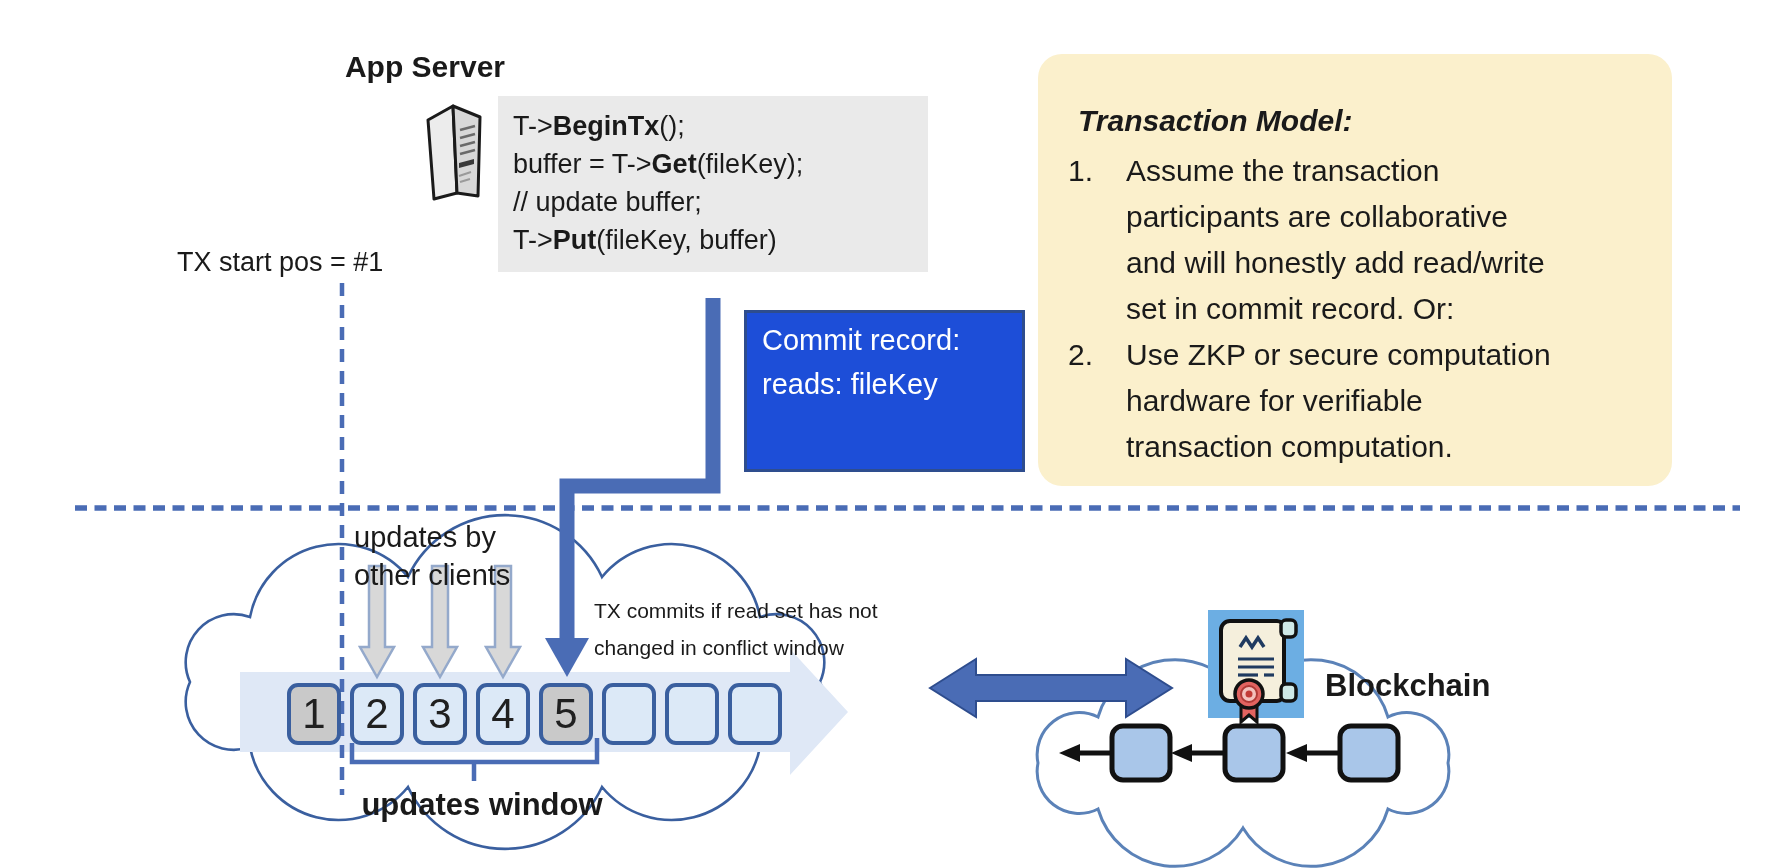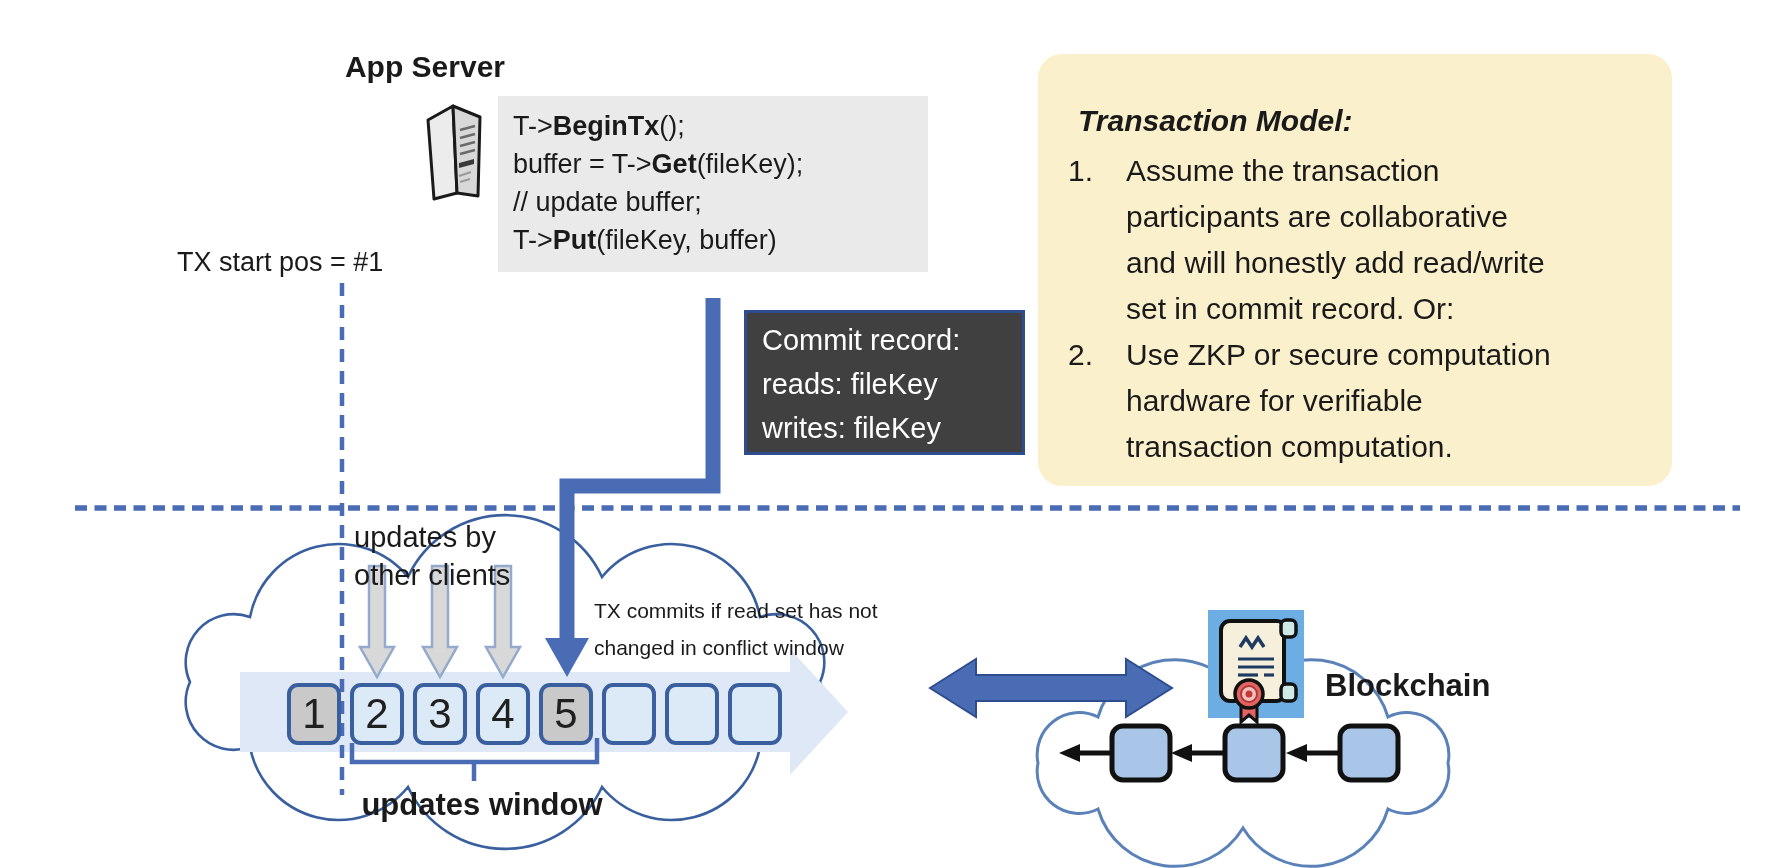--- a/index.html
+++ b/index.html
@@ -13,21 +13,21 @@
   .txt{z-index:3;}
 
   .app-title{left:295px;top:50px;width:260px;text-align:center;font-size:30px;font-weight:bold;}
 
   .code-box{left:498px;top:96px;width:430px;height:176px;background:#EAEAEA;z-index:2;
     font-size:27px;line-height:38px;padding:11px 0 0 15px;box-sizing:border-box;}
   .code-line b{font-weight:bold;}
 
   .tx-start{left:177px;top:247px;font-size:27px;}
 
-  .commit-box{left:744px;top:310px;width:281px;height:145px;background:#404040;
+  .commit-box{left:744px;top:310px;width:281px;height:162px;background:#1d4ed8;
     border:3px solid #2E4D8E;box-sizing:border-box;color:#ffffff;
     font-size:29px;line-height:44px;padding:5px 0 0 15px;z-index:2;}
 
   .note-box{left:1038px;top:46px;width:634px;height:432px;background:#FBF0CC;border-radius:24px;z-index:2;margin-top:8px;}
   .note-title{position:absolute;left:40px;top:50px;font-size:30px;font-weight:bold;font-style:italic;}
   .note-list{position:absolute;left:30px;top:94px;width:580px;font-size:30px;line-height:46px;}
   .note-item{display:flex;}
   .note-num{width:58px;flex:0 0 58px;}
   .note-text{flex:1;}
 
@@ -123,21 +123,20 @@
     <div class="code-line"><span>buffer = T-&gt;</span><b>Get</b><span>(fileKey);</span></div>
     <div class="code-line"><span>// update buffer;</span><b></b><span></span></div>
     <div class="code-line"><span>T-&gt;</span><b>Put</b><span>(fileKey, buffer)</span></div>
   </div>
 
   <div class="abs txt tx-start">TX start pos = #1</div>
 
   <div class="abs commit-box">
     <div>Commit record:</div>
     <div>reads: fileKey</div>
-    <div>writes: fileKey</div>
   </div>
 
   <div class="abs note-box">
     <div class="note-title">Transaction Model:</div>
     <div class="note-list">
       <div class="note-item">
         <div class="note-num">1.</div>
         <div class="note-text preline">Assume the transaction
 participants are collaborative
 and will honestly add read/write

